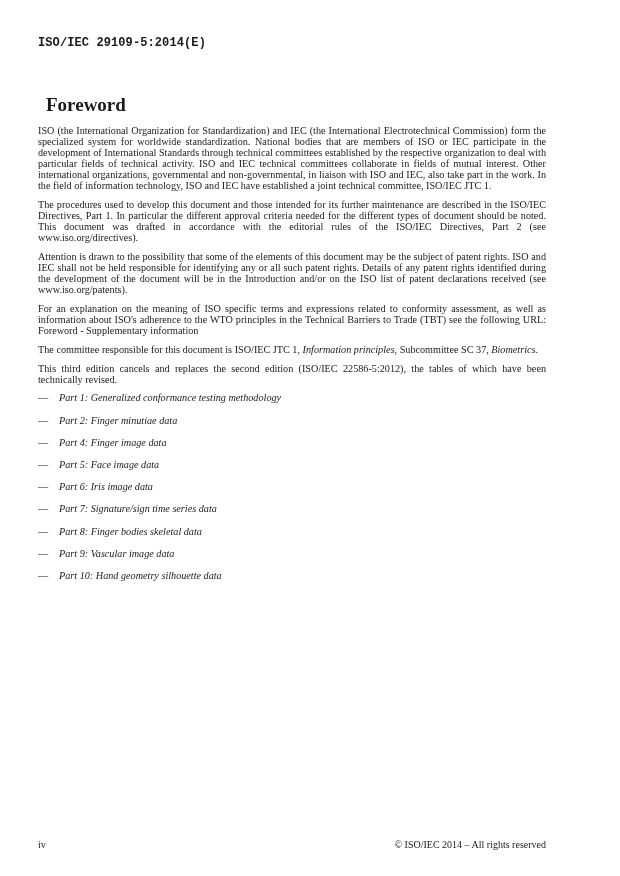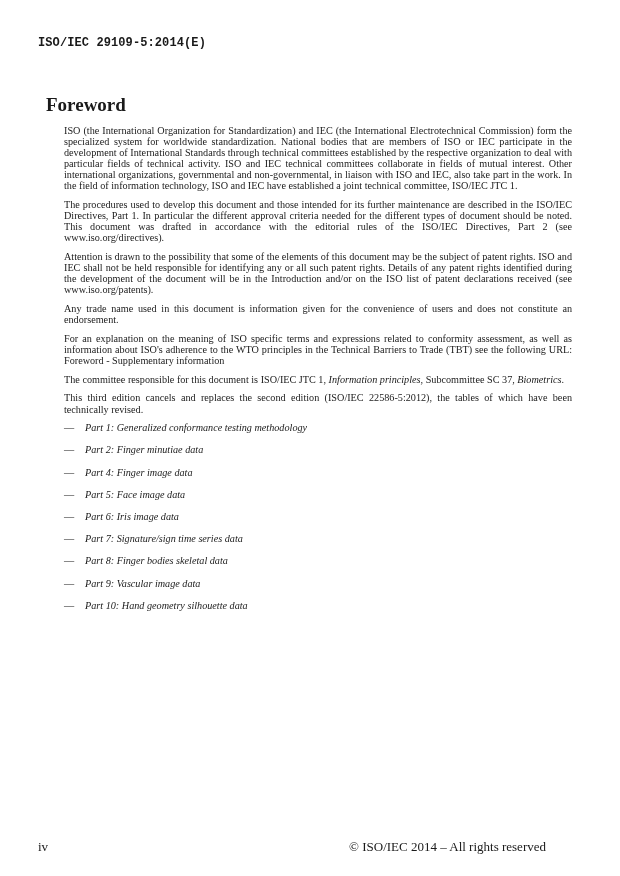--- a/index.html
+++ b/index.html
@@ -4,42 +4,41 @@
 <style>
   html, body { margin: 0; padding: 0; background: #ffffff; }
   body { width: 620px; height: 876px; position: relative; overflow: hidden;
          font-family: "DejaVu Serif", "Liberation Serif", serif; color: #1a1a1a; }
   .page { position: absolute; left: 38px; top: 0; width: 508px; }
   .doc-id { position: absolute; top: 36px; left: 0; font-family: Liberation Mono, monospace;
             font-weight: bold; font-size: 12px; letter-spacing: 0.1px; }
   .heading { position: absolute; top: 86px; left: 0; font-family: "Liberation Serif", serif;
              font-weight: bold; font-size: 19px; }
   .body { position: absolute; top: 125px; left: 0; width: 508px;
-          font-family: "Liberation Serif", serif; font-size: 10.2px; line-height: 11.1px; margin-left: 26px; }
+          font-family: "Liberation Serif", serif; font-size: 10.2px; line-height: 11.1px; }
   .body p { margin: 0 0 7.6px 0; text-align: justify; }
   .body em { font-style: italic; }
   .list { list-style: none; margin: 2px 0 0 0; padding: 0; }
   .list li { font-size: 10.2px; line-height: 11.1px; margin: 0 0 11.1px 0; display: flex; }
   .list .dash { width: 21px; flex: 0 0 21px; }
   .list .item { font-style: italic; }
   .footer { position: absolute; top: 839px; left: 0; width: 508px; font-family: "Liberation Serif", serif;
-            font-size: 13px; display: flex; justify-content: space-between; }
+            font-size: 10px; display: flex; justify-content: space-between; }
 </style>
 </head>
 <body>
 
 <div class="page">
   <div class="doc-id">ISO/IEC 29109-5:2014(E)</div>
   <h1 class="heading" style="margin:8px">Foreword</h1>
 
   <div class="body">
     <p>ISO (the International Organization for Standardization) and IEC (the International Electrotechnical Commission) form the specialized system for worldwide standardization. National bodies that are members of ISO or IEC participate in the development of International Standards through technical committees established by the respective organization to deal with particular fields of technical activity. ISO and IEC technical committees collaborate in fields of mutual interest. Other international organizations, governmental and non-governmental, in liaison with ISO and IEC, also take part in the work. In the field of information technology, ISO and IEC have established a joint technical committee, ISO/IEC JTC 1.</p>
     <p>The procedures used to develop this document and those intended for its further maintenance are described in the ISO/IEC Directives, Part 1.  In particular the different approval criteria needed for the different types of document should be noted.  This document was drafted in accordance with the editorial rules of the ISO/IEC Directives, Part 2 (see www.iso.org/directives).</p>
     <p>Attention is drawn to the possibility that some of the elements of this document may be the subject of patent rights. ISO and IEC shall not be held responsible for identifying any or all such patent rights. Details of any patent rights identified during the development of the document will be in the Introduction and/or on the ISO list of patent declarations received (see www.iso.org/patents).</p>
-    <p>Any trade name used in this document is information given for the convenience of users and does not constitute an endorsement.</p>
     <p><span>For an explanation on the meaning of ISO specific terms and expressions related to conformity assessment, as well as information about ISO's adherence to the WTO principles in the Technical Barriers to Trade (TBT) see the following URL: </span><span>Foreword - Supplementary information</span></p>
     <p><span>The committee responsible for this document is ISO/IEC JTC 1, </span><em>Information principles</em><span>, Subcommittee SC 37, </span><em>Biometrics</em><span>.</span></p>
     <p>This third edition cancels and replaces the second edition (ISO/IEC 22586-5:2012), the tables of which have been technically revised.</p>
 
     <ul class="list">
       <li>
           <span class="dash">—</span>
           <span class="item">Part 1: Generalized conformance testing methodology</span>
         </li>
       <li>

